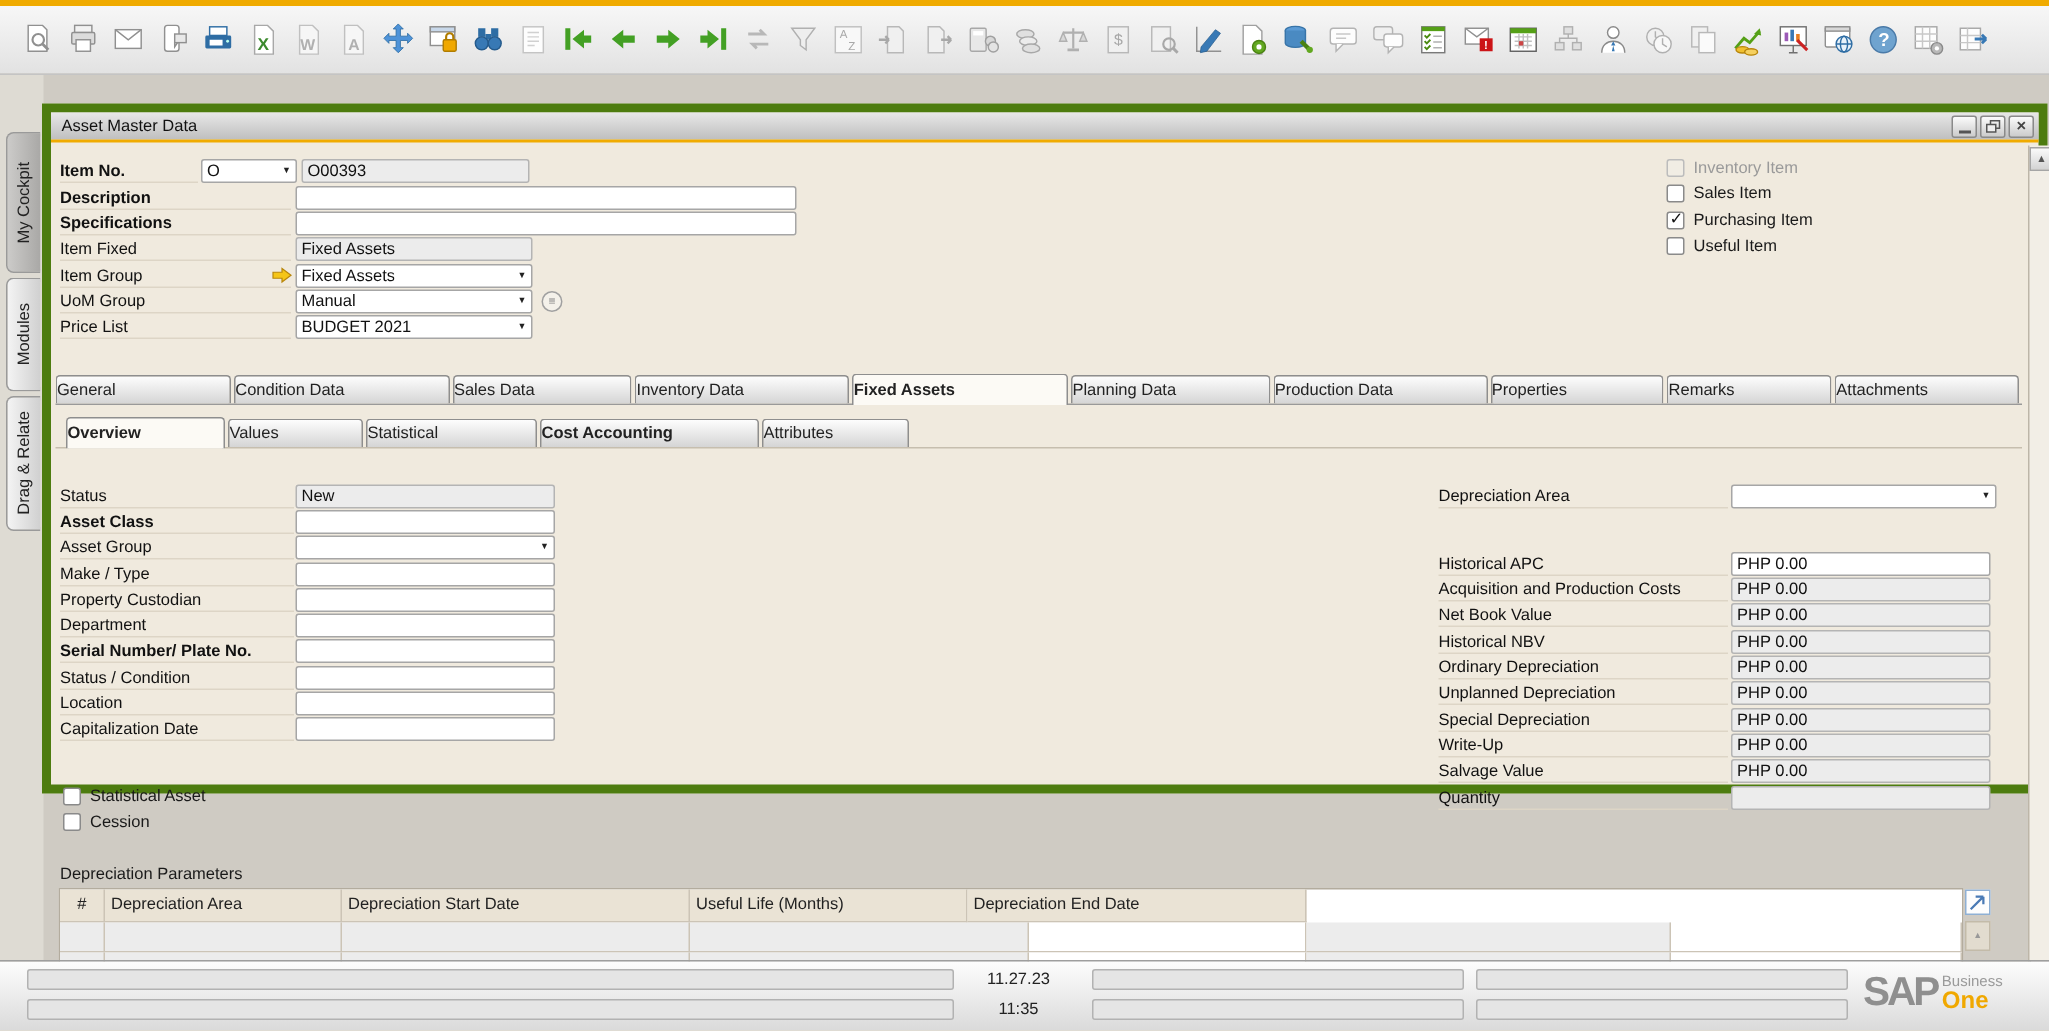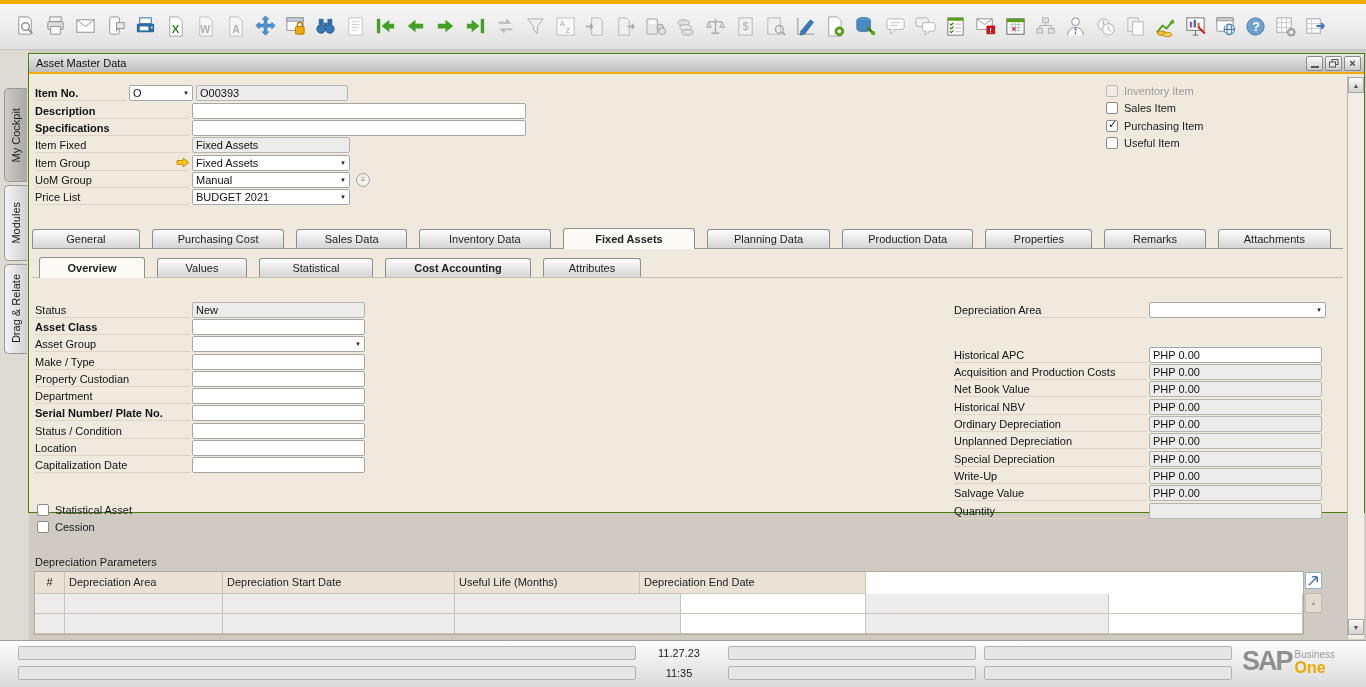--- a/index.html
+++ b/index.html
@@ -8,21 +8,21 @@
 
 .toolbar{position:absolute;left:0;top:0;width:1366px;height:50px;background:linear-gradient(#f7f7f7,#e2e2e2);border-top:4px solid #f0ab00;border-bottom:1px solid #c4c4c4;display:flex;align-items:center;padding-left:14px;gap:7px}
 .tbi{width:23px;height:23px;flex:0 0 auto;cursor:pointer}
 .tbi svg{width:23px;height:23px;display:block}
 
 .dock{position:absolute;left:0;top:50px;width:29px;height:590px;background:#dedbd3}
 .docktab{position:absolute;left:4px;width:23px;border:1px solid #9a9a9a;border-right:none;border-radius:5px 0 0 5px;background:linear-gradient(90deg,#f4f4f4,#d0d0d0);display:flex;align-items:center;justify-content:center;cursor:pointer}
 .docktab.active{background:linear-gradient(90deg,#cccbc9,#a9a8a6)}
 .docktab span{writing-mode:vertical-rl;transform:rotate(180deg);font-size:11px;color:#222;white-space:nowrap}
 
-.win{position:absolute;left:28px;top:53px;width:1337px;height:460px;border:1px solid #4d7c0f;background:#f0eade}
+.win{position:absolute;left:28px;top:69px;width:1337px;height:460px;border:6px solid #4d7c0f;background:#f0eade}
 .titlebar{height:20px;background:linear-gradient(#e8e8e8,#bfbfbf);display:flex;align-items:center;padding:0 3px 0 7px;border-bottom:2px solid #f0ab00}
 .wtitle{flex:1;color:#111}
 .wbtn{width:17px;height:15px;border:1px solid #8a8a8a;background:linear-gradient(#fbfbfb,#cbcbcb);margin-left:2px;display:flex;align-items:center;justify-content:center;border-radius:2px;cursor:pointer;font-size:11px;color:#444;font-weight:bold;line-height:13px}
 .wbody{position:absolute;left:0;top:22px;width:1335px;height:563px}
 .vscroll{position:absolute;right:0;top:0;width:17px;height:563px;background:#f2eee6;border-left:1px solid #bdb6a8}
 .sbtn{position:absolute;left:0;width:16px;height:16px;background:linear-gradient(#fafafa,#d3d3d3);border:1px solid #a5a5a5;font-size:7px;color:#555;display:flex;align-items:center;justify-content:center;cursor:pointer}
 
 .lbl{position:absolute;height:15px;line-height:15px;border-bottom:1px solid #ddd5c6;color:#111;white-space:nowrap}
 .lbl.b{font-weight:bold}
 .fld{position:absolute;height:16px;line-height:14px;border:1px solid #a6a6a6;background:#fff;border-radius:2px;padding:0 3px;font-size:11px;font-family:inherit;color:#111}
@@ -34,21 +34,21 @@
 .cb{position:absolute;display:flex;align-items:center;gap:6px}
 .box{width:12px;height:12px;border:1px solid #8a8a8a;background:#fff;border-radius:2px;position:relative;cursor:pointer}
 .box.checked::after{content:"✓";position:absolute;left:1px;top:-3px;font-size:11px;font-weight:bold;color:#111}
 .box.dis{border-color:#bcbcbc;background:#f1ede4}
 .dislbl{color:#9a9a9a}
 .circbtn{position:absolute;width:14px;height:14px;border:1px solid #a0a0a0;border-radius:50%;background:#f4f1ea;color:#8a8a8a;font-size:8px;line-height:12px;text-align:center;cursor:pointer}
 
 .tabrow{position:absolute;left:3px;width:1311px;display:flex;align-items:flex-end}
 .maintabs{top:152px;height:21px;border-bottom:1px solid #999}
 .subtabs{top:180px;height:22px;border-bottom:1px solid #c6beae}
-.tab{height:19px;line-height:18px;text-align:center;background:linear-gradient(#fdfdfd,#d5d5d5);border:1px solid #8e8e8e;border-bottom:none;border-radius:3px 3px 0 0;margin-right:12px;color:#222;cursor:pointer;overflow:hidden;white-space:nowrap}
+.tab{height:19px;line-height:18px;text-align:left;background:linear-gradient(#fdfdfd,#d5d5d5);border:1px solid #8e8e8e;border-bottom:none;border-radius:3px 3px 0 0;margin-right:2px;color:#222;cursor:pointer;overflow:hidden;white-space:nowrap}
 .tab.active{background:#fcfaf5;font-weight:bold;height:21px;line-height:20px;margin-bottom:-1px}
 .tab.bold{font-weight:bold}
 
 .dpt{position:absolute;left:5px;top:495px;border:1px solid #b3ac9e;background:#fff}
 .dpt .r{display:flex}
 .dpt .c{border-right:1px solid #ccc4b6;border-bottom:1px solid #ccc4b6;padding:0 4px;font-size:11px;color:#222;overflow:hidden;white-space:nowrap}
 .dpt .h{height:22px;line-height:21px;background:#eae3d5}
 .dpt .d{height:20px;line-height:19px;background:#ececec}
 .dpt .d.w{background:#fff}
 .gridmax{position:absolute;left:1276px;top:496px;width:17px;height:17px;border:1px solid #8fb0d4;background:#fdfdfd;cursor:pointer}
@@ -452,21 +452,21 @@
         <span class="box checked"></span>
         <span>Purchasing Item</span>
       </div>
     <div class="cb" style="left:1077px;top:61px">
         <span class="box"></span>
         <span>Useful Item</span>
       </div>
 
     <div class="tabrow maintabs">
       <div class="tab" style="width:117px">General</div>
-      <div class="tab" style="width:144px">Purchasing Cost</div>
+      <div class="tab" style="width:144px">Condition Data</div>
       <div class="tab" style="width:120px">Sales Data</div>
       <div class="tab" style="width:143px">Inventory Data</div>
       <div class="tab active" style="width:144px">Fixed Assets</div>
       <div class="tab" style="width:133px">Planning Data</div>
       <div class="tab" style="width:143px">Production Data</div>
       <div class="tab" style="width:116px">Properties</div>
       <div class="tab" style="width:110px">Remarks</div>
       <div class="tab" style="width:123px">Attachments</div>
     </div>
 

